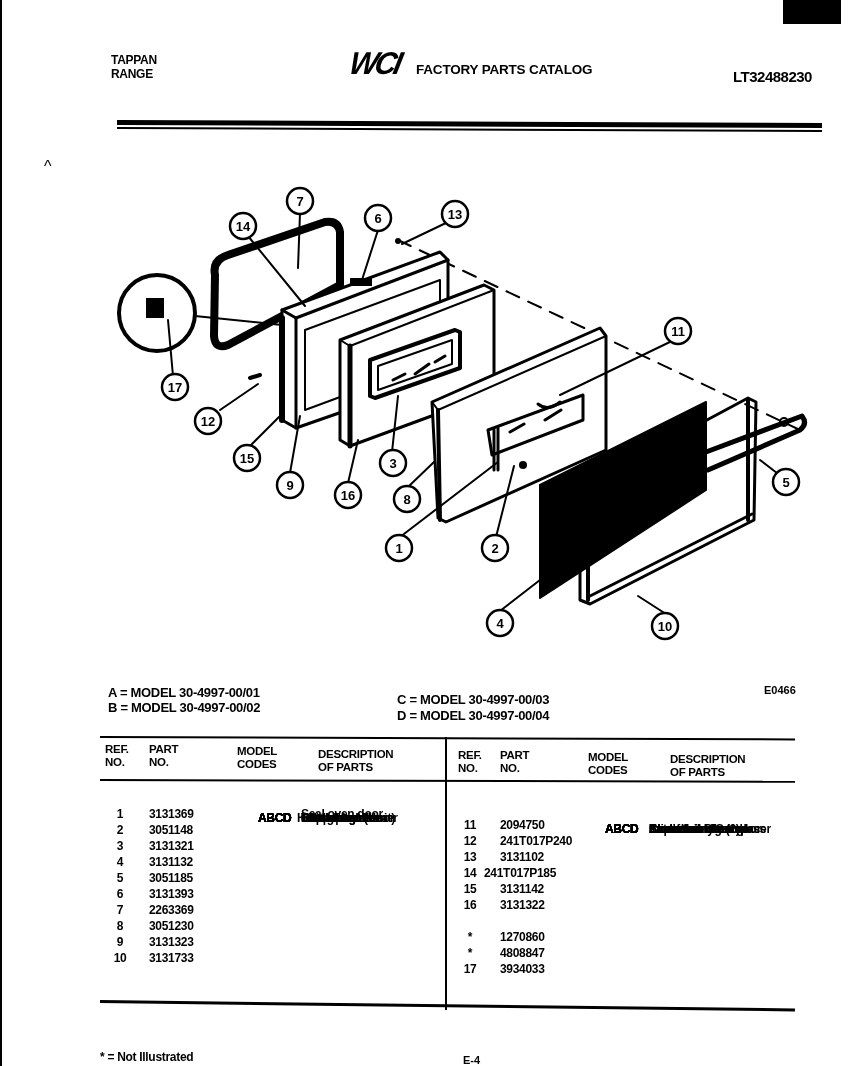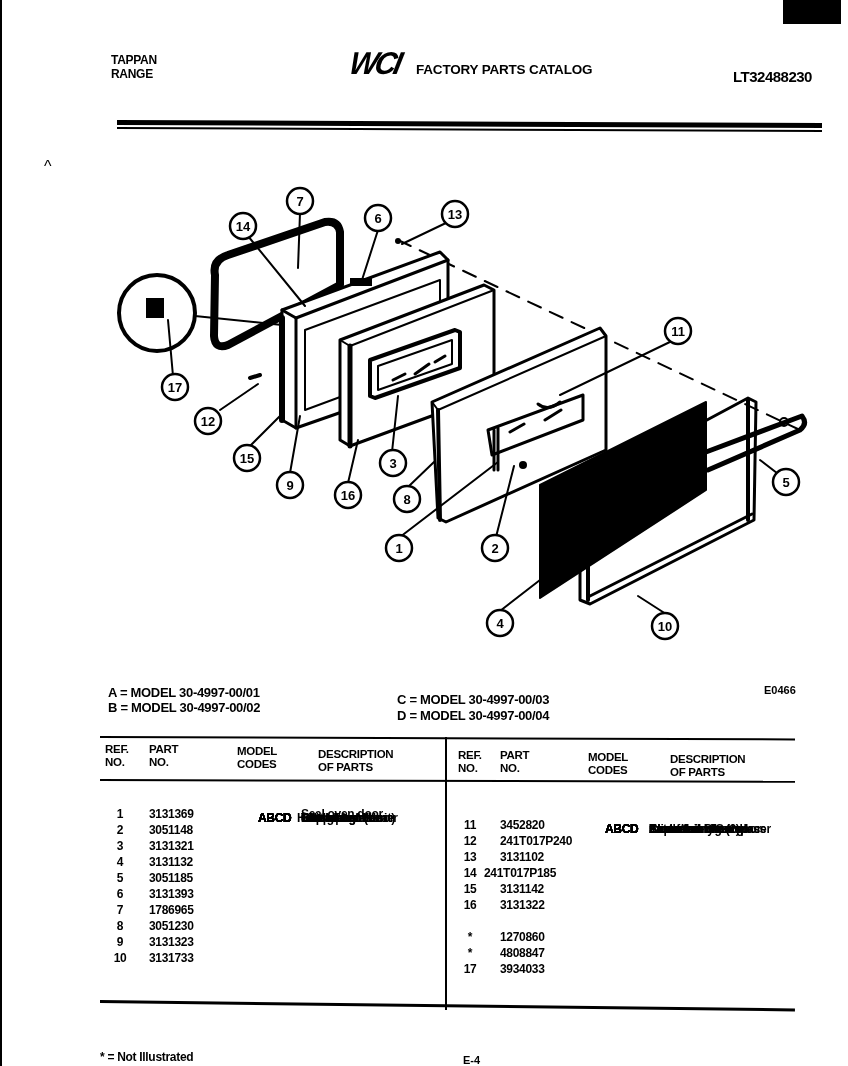--- a/index.html
+++ b/index.html
@@ -237,21 +237,21 @@
       <span class="abs" style="left:191px; top:4px">Handle-oven door</span>
     </div>
   <div class="row">
       <span class="abs col-ref" style="left:0">6</span>
       <span class="abs" style="left:43px">3131393</span>
       <span class="abs" style="left:152px; top:4px">ABCD</span>
       <span class="abs" style="left:195px; top:4px">Liner oven door</span>
     </div>
   <div class="row">
       <span class="abs col-ref" style="left:0">7</span>
-      <span class="abs" style="left:43px">1786965</span>
+      <span class="abs" style="left:43px">2263369</span>
       <span class="abs" style="left:152px; top:4px">ABCD</span>
       <span class="abs" style="left:195px; top:0">Seal oven door</span>
     </div>
   <div class="row">
       <span class="abs col-ref" style="left:0">8</span>
       <span class="abs" style="left:43px">3051230</span>
       <span class="abs" style="left:152px; top:4px">ABCD</span>
       <span class="abs" style="left:195px; top:4px">Shield-wool</span>
     </div>
   <div class="row">
@@ -264,21 +264,21 @@
       <span class="abs col-ref" style="left:0">10</span>
       <span class="abs" style="left:43px">3131733</span>
       <span class="abs" style="left:152px; top:4px">ABCD</span>
       <span class="abs" style="left:195px; top:4px">Trim-oven door</span>
     </div>
 </div>
 
 <div class="abs" style="left:456px; top:817px;">
   <div class="row">
       <span class="abs col-ref" style="left:0">11</span>
-      <span class="abs" style="left:44px">3452820</span>
+      <span class="abs" style="left:44px">2094750</span>
       <span class="abs" style="left:149px; top:4px">ABCD</span>
       <span class="abs" style="left:193px; top:4px">Clip retaining</span>
     </div>
   <div class="row">
       <span class="abs col-ref" style="left:0">12</span>
       <span class="abs" style="left:44px">241T017P240</span>
       <span class="abs" style="left:149px; top:4px">ABCD</span>
       <span class="abs" style="left:193px; top:4px">Fastener-nylon spacer</span>
     </div>
   <div class="row">

